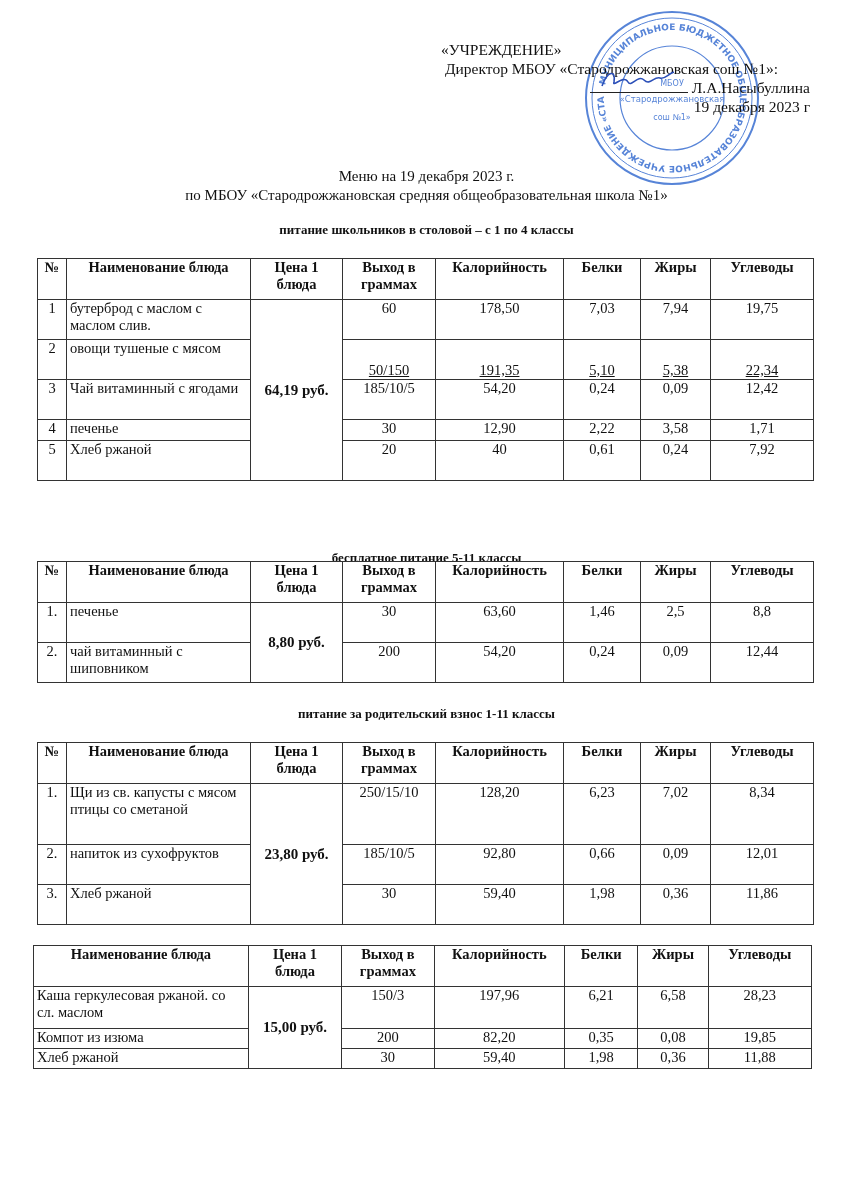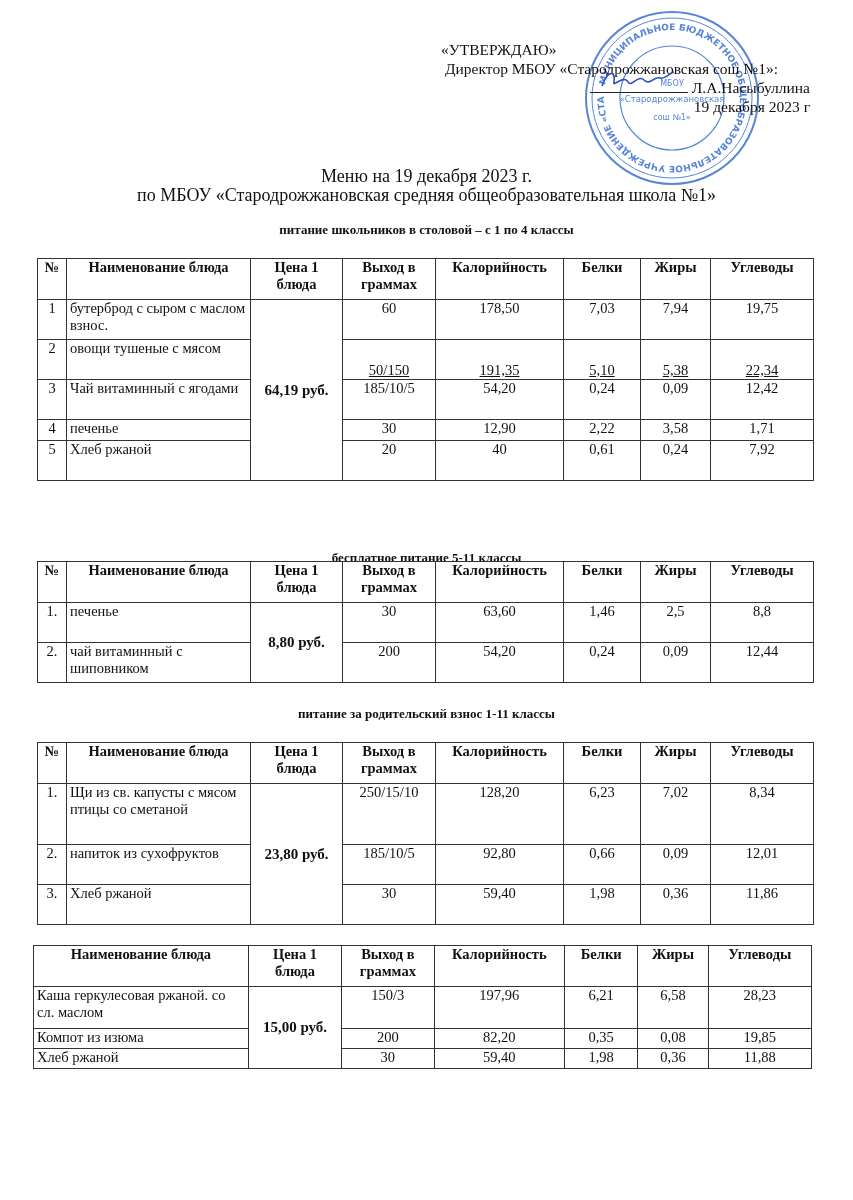--- a/index.html
+++ b/index.html
@@ -21,21 +21,21 @@
     display: inline-block; width: 98px; border-bottom: 1px solid #222; height: 14px;
     vertical-align: baseline; margin-right: 4px; position: relative;
   }
   .sig-line svg { position: absolute; left: 8px; top: -10px; }
   .stamp {
     position: absolute; left: 582px; top: 8px; width: 180px; height: 180px;
     pointer-events: none; opacity: 0.85;
   }
   .title-block {
     position: absolute; left: 0; width: 853px; text-align: center;
-    font-size: 18px; line-height: 19px;
+    font-size: 15px; line-height: 19px;
   }
   .section-title {
     position: absolute; left: 0; width: 853px; text-align: center;
     font-weight: bold; font-size: 13px;
   }
   table.menu {
     position: absolute; border-collapse: collapse; font-size: 14.5px;
     table-layout: fixed;
   }
   table.menu th, table.menu td {
@@ -60,21 +60,21 @@
   </defs>
   <text font-size="9" fill="#3a6fd1" font-family="DejaVu Sans, sans-serif" font-weight="bold">
     <textPath href="#stampArc" startOffset="3%">МУНИЦИПАЛЬНОЕ БЮДЖЕТНОЕ ОБЩЕОБРАЗОВАТЕЛЬНОЕ УЧРЕЖДЕНИЕ «СТАРОДРОЖЖАНОВСКАЯ»</textPath>
   </text>
   <text x="90" y="78" font-size="8" fill="#3a6fd1" text-anchor="middle" font-family="DejaVu Sans, sans-serif">МБОУ</text>
   <text x="90" y="94" font-size="8.5" fill="#3a6fd1" text-anchor="middle" font-family="DejaVu Sans, sans-serif">«Стародрожжановская</text>
   <text x="90" y="112" font-size="8" fill="#3a6fd1" text-anchor="middle" font-family="DejaVu Sans, sans-serif">сош №1»</text>
 </svg>
 
 <div class="approve">
-  <div class="l1">«УТВЕРЖДАЮ»</div>
+  <div class="l1">«УЧРЕЖДЕНИЕ»</div>
   <div class="l2">Директор МБОУ «Стародрожжановская сош №1»:</div>
   <div class="l3">
     <span class="sig-line">
       <svg width="80" height="24" viewBox="0 0 80 24">
         <path d="M4 18 C 10 2, 18 2, 16 14 C 14 20, 26 6, 30 14 C 33 20, 40 6, 46 12 C 52 18, 56 8, 62 10 C 66 12, 70 6, 76 4" stroke="#2b4fb8" stroke-width="1.6" fill="none"></path>
       </svg>
     </span><span>Л.А.Насыбуллина</span>
   </div>
   <div class="l4">19  декабря 2023 г</div>
 </div>
@@ -102,21 +102,21 @@
     <th>Наименование блюда</th>
     <th>Цена 1 блюда</th>
     <th>Выход в граммах</th>
     <th>Калорийность</th>
     <th>Белки</th>
     <th>Жиры</th>
     <th>Углеводы</th>
   </tr>
   <tr style="height:40px">
     <td class="c">1</td>
-    <td class="l">бутерброд с сыром с маслом взнос.</td>
+    <td class="l">бутерброд с маслом с маслом слив.</td>
     <td class="price" rowspan="5">64,19 руб.</td>
     <td class="c">60</td>
     <td class="c">178,50</td>
     <td class="c">7,03</td>
     <td class="c">7,94</td>
     <td class="c">19,75</td>
   </tr>
   <tr style="height:40px">
     <td class="c">2</td>
     <td class="l">овощи тушеные с мясом</td>

